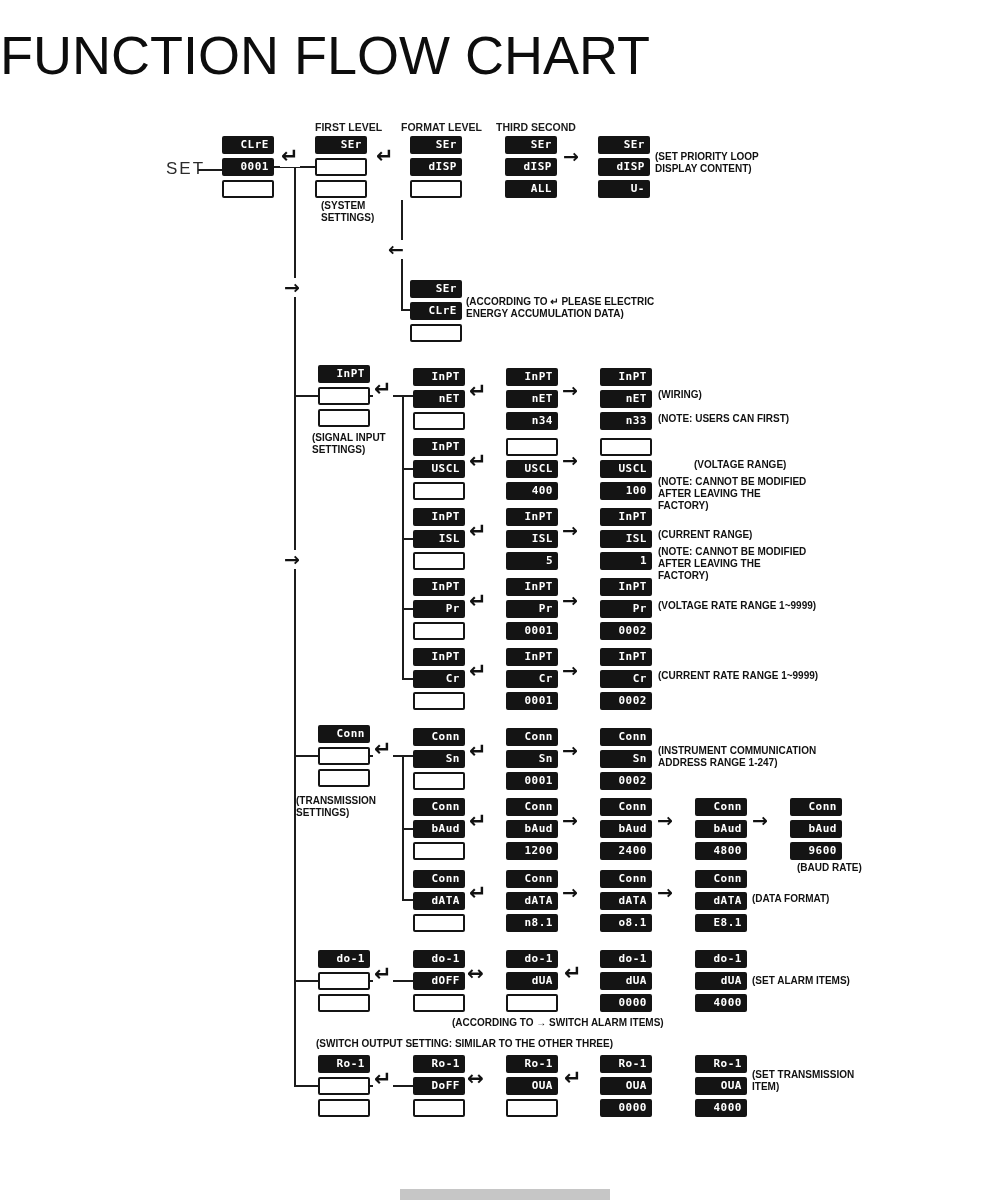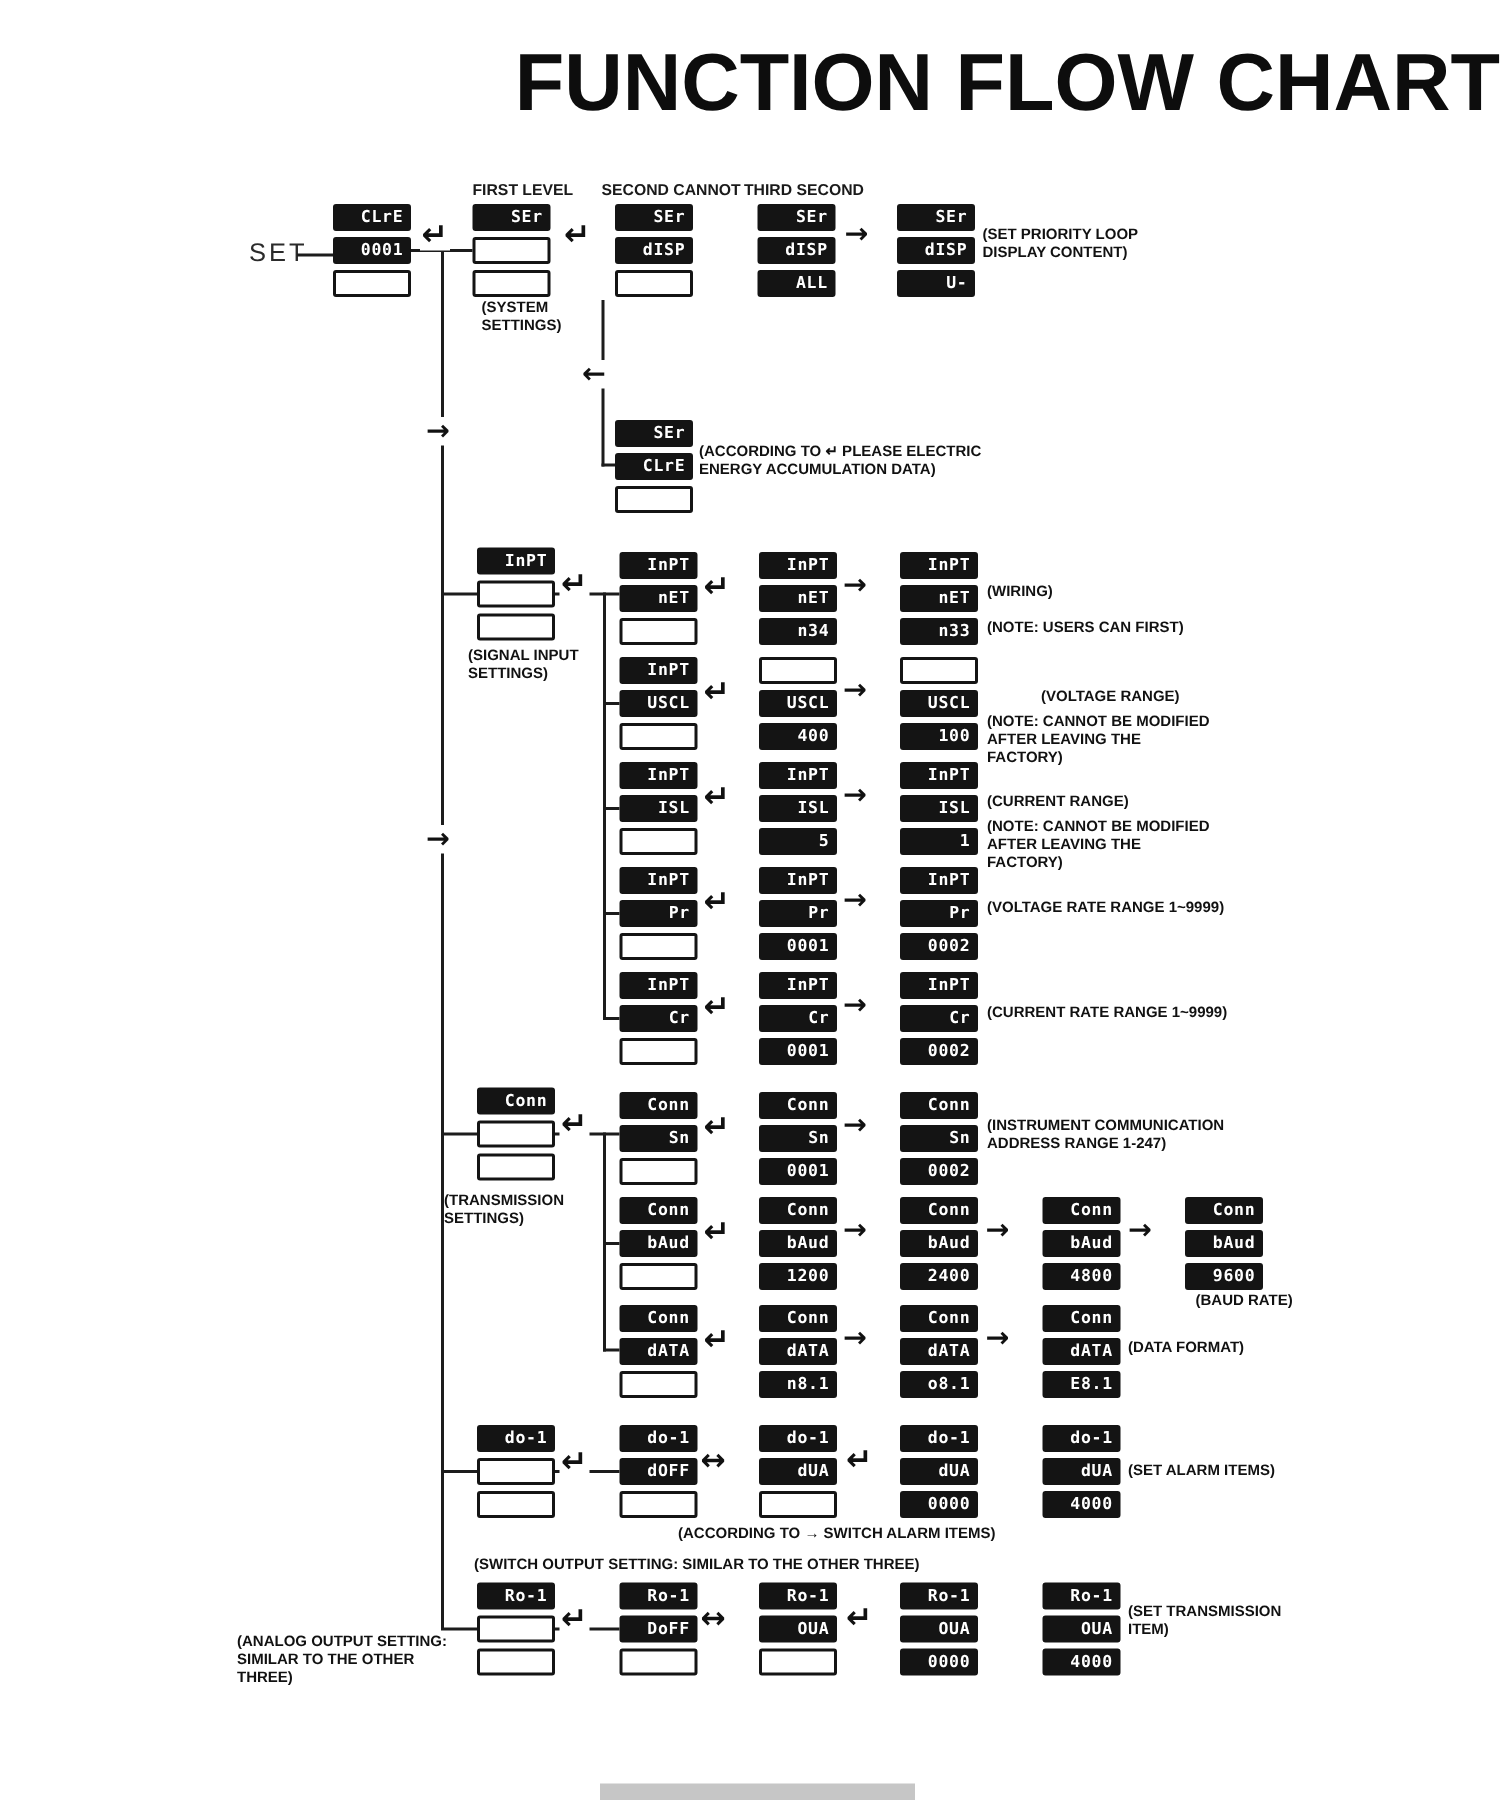--- a/index.html
+++ b/index.html
@@ -1,18 +1,18 @@
 <!DOCTYPE html>
 <html><head>
 <meta charset="utf-8">
 <style>
   html,body{margin:0;padding:0}
   body{width:1000px;height:1200px;background:#fff;position:relative;font-family:"Liberation Sans",sans-serif}
   .stage{position:absolute;left:0;top:0;width:1000px;height:1200px;background:#fff;overflow:hidden}
-  .title{position:absolute;left:0;top:24px;width:100%;margin:0;text-align:right;font-size:54px;font-weight:bold;color:#0d0d0d;font-family:"Liberation Sans",sans-serif;letter-spacing:0}
+  .title{position:absolute;left:0;top:24px;width:100%;margin:0;text-align:left;font-size:54px;font-weight:normal;color:#0d0d0d;font-family:"Liberation Sans",sans-serif;letter-spacing:0}
   .set{position:absolute;left:166px;top:159px;font-size:17px;letter-spacing:2px;color:#2b2b2b}
   .lvl{position:absolute;font-size:10.5px;font-weight:bold;color:#1a1a1a;white-space:nowrap}
   .note{position:absolute;font-size:10px;font-weight:bold;color:#111;line-height:1.22}
   .lcd{position:absolute;width:52px;display:flex;flex-direction:column;gap:4px}
   .cell{height:18px;border:2px solid #141414;border-radius:2px;background:#fff;color:#fff;
         font-family:"DejaVu Sans Mono",monospace;font-size:11px;font-weight:bold;line-height:14px;
         text-align:right;padding:0 3px;letter-spacing:.5px;overflow:hidden;white-space:nowrap;box-sizing:border-box}
   .cell.on{background:#141414}
   .hline,.vline{position:absolute;background:#1c1c1c}
   .arrow{position:absolute;color:#111;font-weight:bold;line-height:1;background:#fff;padding:0 1px;font-family:"DejaVu Sans",sans-serif}
@@ -24,21 +24,21 @@
 </style>
 </head>
 <body>
 
 <div class="stage">
 
   <h1 class="title">FUNCTION FLOW CHART</h1>
   <div class="set">SET</div>
 
   <div class="lvl" style="left:315px;top:121px">FIRST LEVEL</div>
-  <div class="lvl" style="left:401px;top:121px">SECOND CANNOT</div>
+  <div class="lvl" style="left:401px;top:121px">FORMAT LEVEL</div>
   <div class="lvl" style="left:496px;top:121px">THIRD SECOND</div>
 
   <div class="hline" style="left:198px;top:169px;width:24px;height:2px"></div>
   <div class="hline" style="left:274px;top:166px;width:41px;height:2px"></div>
   <div class="vline" style="left:294px;top:166px;width:2px;height:921px"></div>
   <div class="hline" style="left:296px;top:395px;width:22px;height:2px"></div>
   <div class="hline" style="left:296px;top:755px;width:22px;height:2px"></div>
   <div class="hline" style="left:296px;top:980px;width:22px;height:2px"></div>
   <div class="hline" style="left:296px;top:1085px;width:22px;height:2px"></div>
   <div class="vline" style="left:401px;top:200px;width:2px;height:111px"></div>
@@ -337,16 +337,15 @@
   <div class="note" style="left:658px;top:600px;width:240px">(VOLTAGE RATE RANGE 1~9999)</div>
   <div class="note" style="left:658px;top:670px;width:240px">(CURRENT RATE RANGE 1~9999)</div>
   <div class="note" style="left:296px;top:795px;width:95px">(TRANSMISSION SETTINGS)</div>
   <div class="note" style="left:658px;top:745px;width:165px">(INSTRUMENT COMMUNICATION ADDRESS RANGE 1-247)</div>
   <div class="note" style="left:797px;top:862px;width:100px">(BAUD RATE)</div>
   <div class="note" style="left:752px;top:893px;width:120px">(DATA FORMAT)</div>
   <div class="note" style="left:752px;top:975px;width:140px">(SET ALARM ITEMS)</div>
   <div class="note" style="left:452px;top:1017px;width:270px">(ACCORDING TO → SWITCH ALARM ITEMS)</div>
   <div class="note" style="left:316px;top:1038px;width:340px">(SWITCH OUTPUT SETTING: SIMILAR TO THE OTHER THREE)</div>
   <div class="note" style="left:752px;top:1069px;width:110px">(SET TRANSMISSION ITEM)</div>
-  <div class="note" style="left:158px;top:1089px;width:155px">(ANALOG OUTPUT SETTING: SIMILAR TO THE OTHER THREE)</div>
 
   <div class="graybar" style="left:400px;top:1189px;width:210px;height:11px"></div>
 </div>
 
 </body></html>

